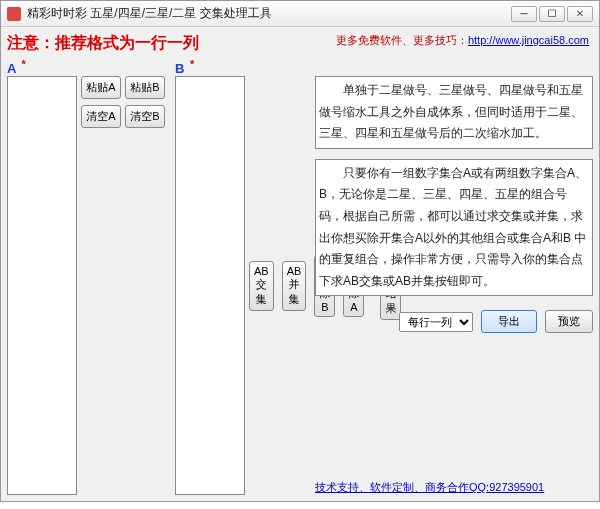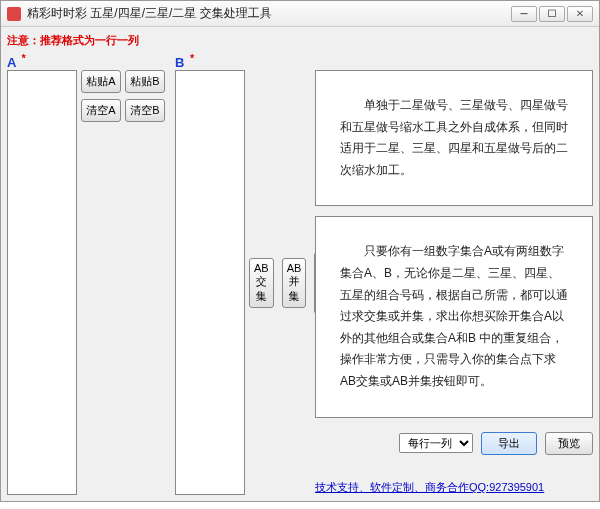--- a/index.html
+++ b/index.html
@@ -5,40 +5,40 @@
 * { box-sizing: border-box; margin: 0; padding: 0; }
 body { font-family: "Microsoft YaHei", SimSun, sans-serif; font-size: 12px; background: #fff; }
 .window { width: 600px; height: 502px; border: 1px solid #999; background: #f0f0f0; display: flex; flex-direction: column; }
 .titlebar { height: 26px; background: linear-gradient(#fdfdfd,#ececec); border-bottom: 1px solid #ccc; display: flex; align-items: center; padding: 0 6px; }
 .titlebar-icon { width: 14px; height: 14px; background: #d44; margin-right: 6px; border-radius: 2px; }
 .titlebar-text { flex: 1; font-size: 12px; color: #222; }
 .win-btns { display: flex; gap: 2px; }
 .win-btn { width: 26px; height: 16px; border: 1px solid #aaa; background: linear-gradient(#fff,#e6e6e6); font-size: 10px; display: flex; align-items: center; justify-content: center; border-radius: 2px; cursor: pointer; }
 .win-btn.close-x { color: #555; }
 .content { flex: 1; padding: 6px; display: flex; flex-direction: column; position: relative; }
-.notice { color: #d00; font-weight: bold; font-size: 11px; }
+.notice { color: #d00; font-weight: bold; font-size: 16px; }
 .link-top { position: absolute; right: 10px; top: 6px; font-size: 11px; color: #b00; }
 .link-top a { color: #00c; text-decoration: underline; }
 .panels { flex: 1; display: flex; gap: 4px; margin-top: 4px; min-height: 0; }
 .col-label { color: #1a3fd6; font-weight: bold; font-size: 13px; }
 .col-label sup { color: #d00; font-size: 11px; margin-left: 2px; }
 .result-label { color: #d00; font-weight: bold; font-size: 13px; }
 .txtbox { background: #fff; border: 1px solid #888; width: 100%; flex: 1; resize: none; font-family: inherit; font-size: 12px; padding: 2px; }
 .col { display: flex; flex-direction: column; min-height: 0; }
 .col-a { width: 70px; }
 .col-btns1 { width: 90px; padding-top: 18px; }
 .col-b { width: 70px; }
 .col-btns2 { width: 62px; padding-top: 18px; display: flex; flex-direction: row; gap: 8px; align-items: center; }
 .col-result { width: 70px; }
 .col-right { flex: 1; display: flex; flex-direction: column; gap: 10px; padding-top: 18px; min-height: 0; }
 .btn { border: 1px solid #888; background: linear-gradient(#fefefe,#e0e0e0); font-size: 11px; padding: 3px 4px; border-radius: 3px; cursor: pointer; display: inline-block; text-align: center; }
 .btn-row { display: flex; gap: 4px; margin-bottom: 6px; align-items: flex-end; }
 .btn-small { width: 40px; }
 .btn-mid { width: 56px; }
-.info-box { background: #fff; border: 1px solid #888; padding: 24px; font-size: 12px; line-height: 1.8; color: #222; }
+.info-box { background: #fff; border: 1px solid #888; padding: 3px; font-size: 12px; line-height: 1.8; color: #222; }
 .info-box p { text-indent: 2em; }
 .bottom-row { display: flex; gap: 8px; justify-content: flex-end; align-items: center; margin-top: 4px; }
 .select { border: 1px solid #888; background: #fff; font-size: 11px; padding: 2px 4px; border-radius: 2px; }
 .btn-out { width: 56px; border: 1px solid #3a7bd5; background: linear-gradient(#eaf3ff,#cfe3fb); }
 .footer-link { font-size: 11px; color: #00c; text-decoration: underline; margin-top: auto; padding-top: 6px; }
 .spacer-big { height: 40px; }
 </style>
 </head>
 <body>
 
@@ -48,20 +48,23 @@
     <div class="titlebar-text">精彩时时彩 五星/四星/三星/二星 交集处理工具</div>
     <div class="win-btns">
       <div class="win-btn">─</div>
       <div class="win-btn">☐</div>
       <div class="win-btn close-x">✕</div>
     </div>
   </div>
 
   <div class="content">
     <div class="notice">注意：推荐格式为一行一列</div>
+    <div class="link-top">
+      <span>更多免费软件、更多技巧：</span><a>http://www.jingcai58.com</a>
+    </div>
 
     <div class="panels">
 
       <div class="col col-a">
         <div class="col-label"><span>A</span> <sup>*</sup></div>
         <textarea class="txtbox" style=""></textarea>
       </div>
 
       <div class="col col-btns1">
         <div class="btn-row">

